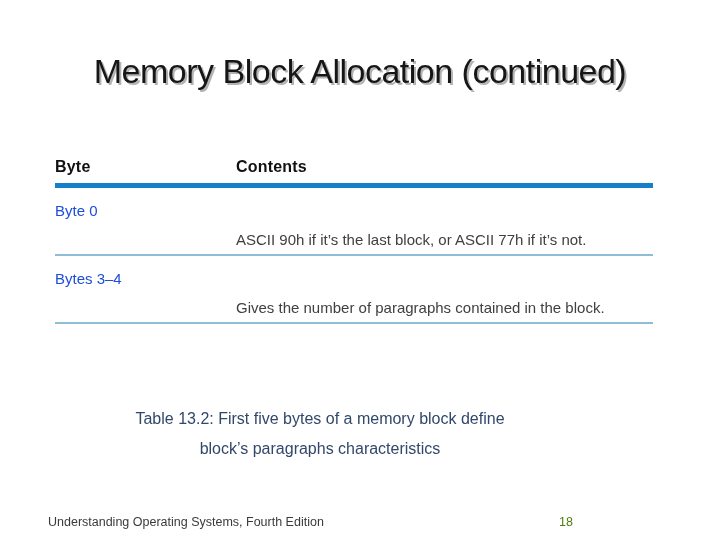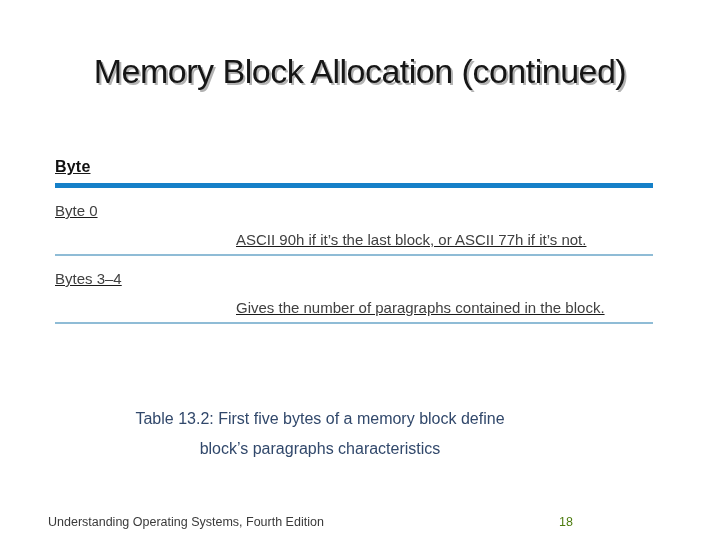--- a/index.html
+++ b/index.html
@@ -28,21 +28,20 @@
     letter-spacing: -0.5px;
     color: #161616;
     text-shadow: 2px 2px 0 #b3b3b3;
     white-space: nowrap;
   }
   .table-area {
     position: absolute;
     top: 158px;
     left: 55px;
     width: 610px;
-    text-decoration: underline;
   }
   .tbl-header {
     display: grid;
     grid-template-columns: 181px 1fr;
     height: 25px;
     align-items: start;
   }
   .tbl-header .cell {
     font-size: 16px;
     font-weight: 700;
@@ -55,21 +54,21 @@
   }
   .tbl-row {
     display: grid;
     grid-template-columns: 181px 1fr;
     padding: 12px 0 4px 0;
     border-bottom: 2px solid #8fbcd6;
   }
   .tbl-row .byte-cell {
     font-size: 15px;
     line-height: 21px;
-    color: #404040;
+    color: #1d4ed8;
   }
   .tbl-row .contents-cell {
     font-size: 15px;
     line-height: 21px;
     color: #404040;
     white-space: pre-line;
     margin-top: 29px;
   }
   .caption {
     position: absolute;
@@ -101,20 +100,21 @@
 <body>
 
 <div class="slide">
 
   <div class="slide-title">Memory Block Allocation (continued)</div>
 
   <div class="table-area">
 
     <div class="tbl-header">
       <div class="cell">Byte</div>
+      <div class="cell">Contents</div>
     </div>
 
     <div class="thick-rule"></div>
 
     <div class="tbl-row">
       <div class="byte-cell">Byte 0</div>
       <div class="contents-cell">ASCII 90h if it’s the last block, or ASCII 77h if it’s not.</div>
     </div>
 
 

